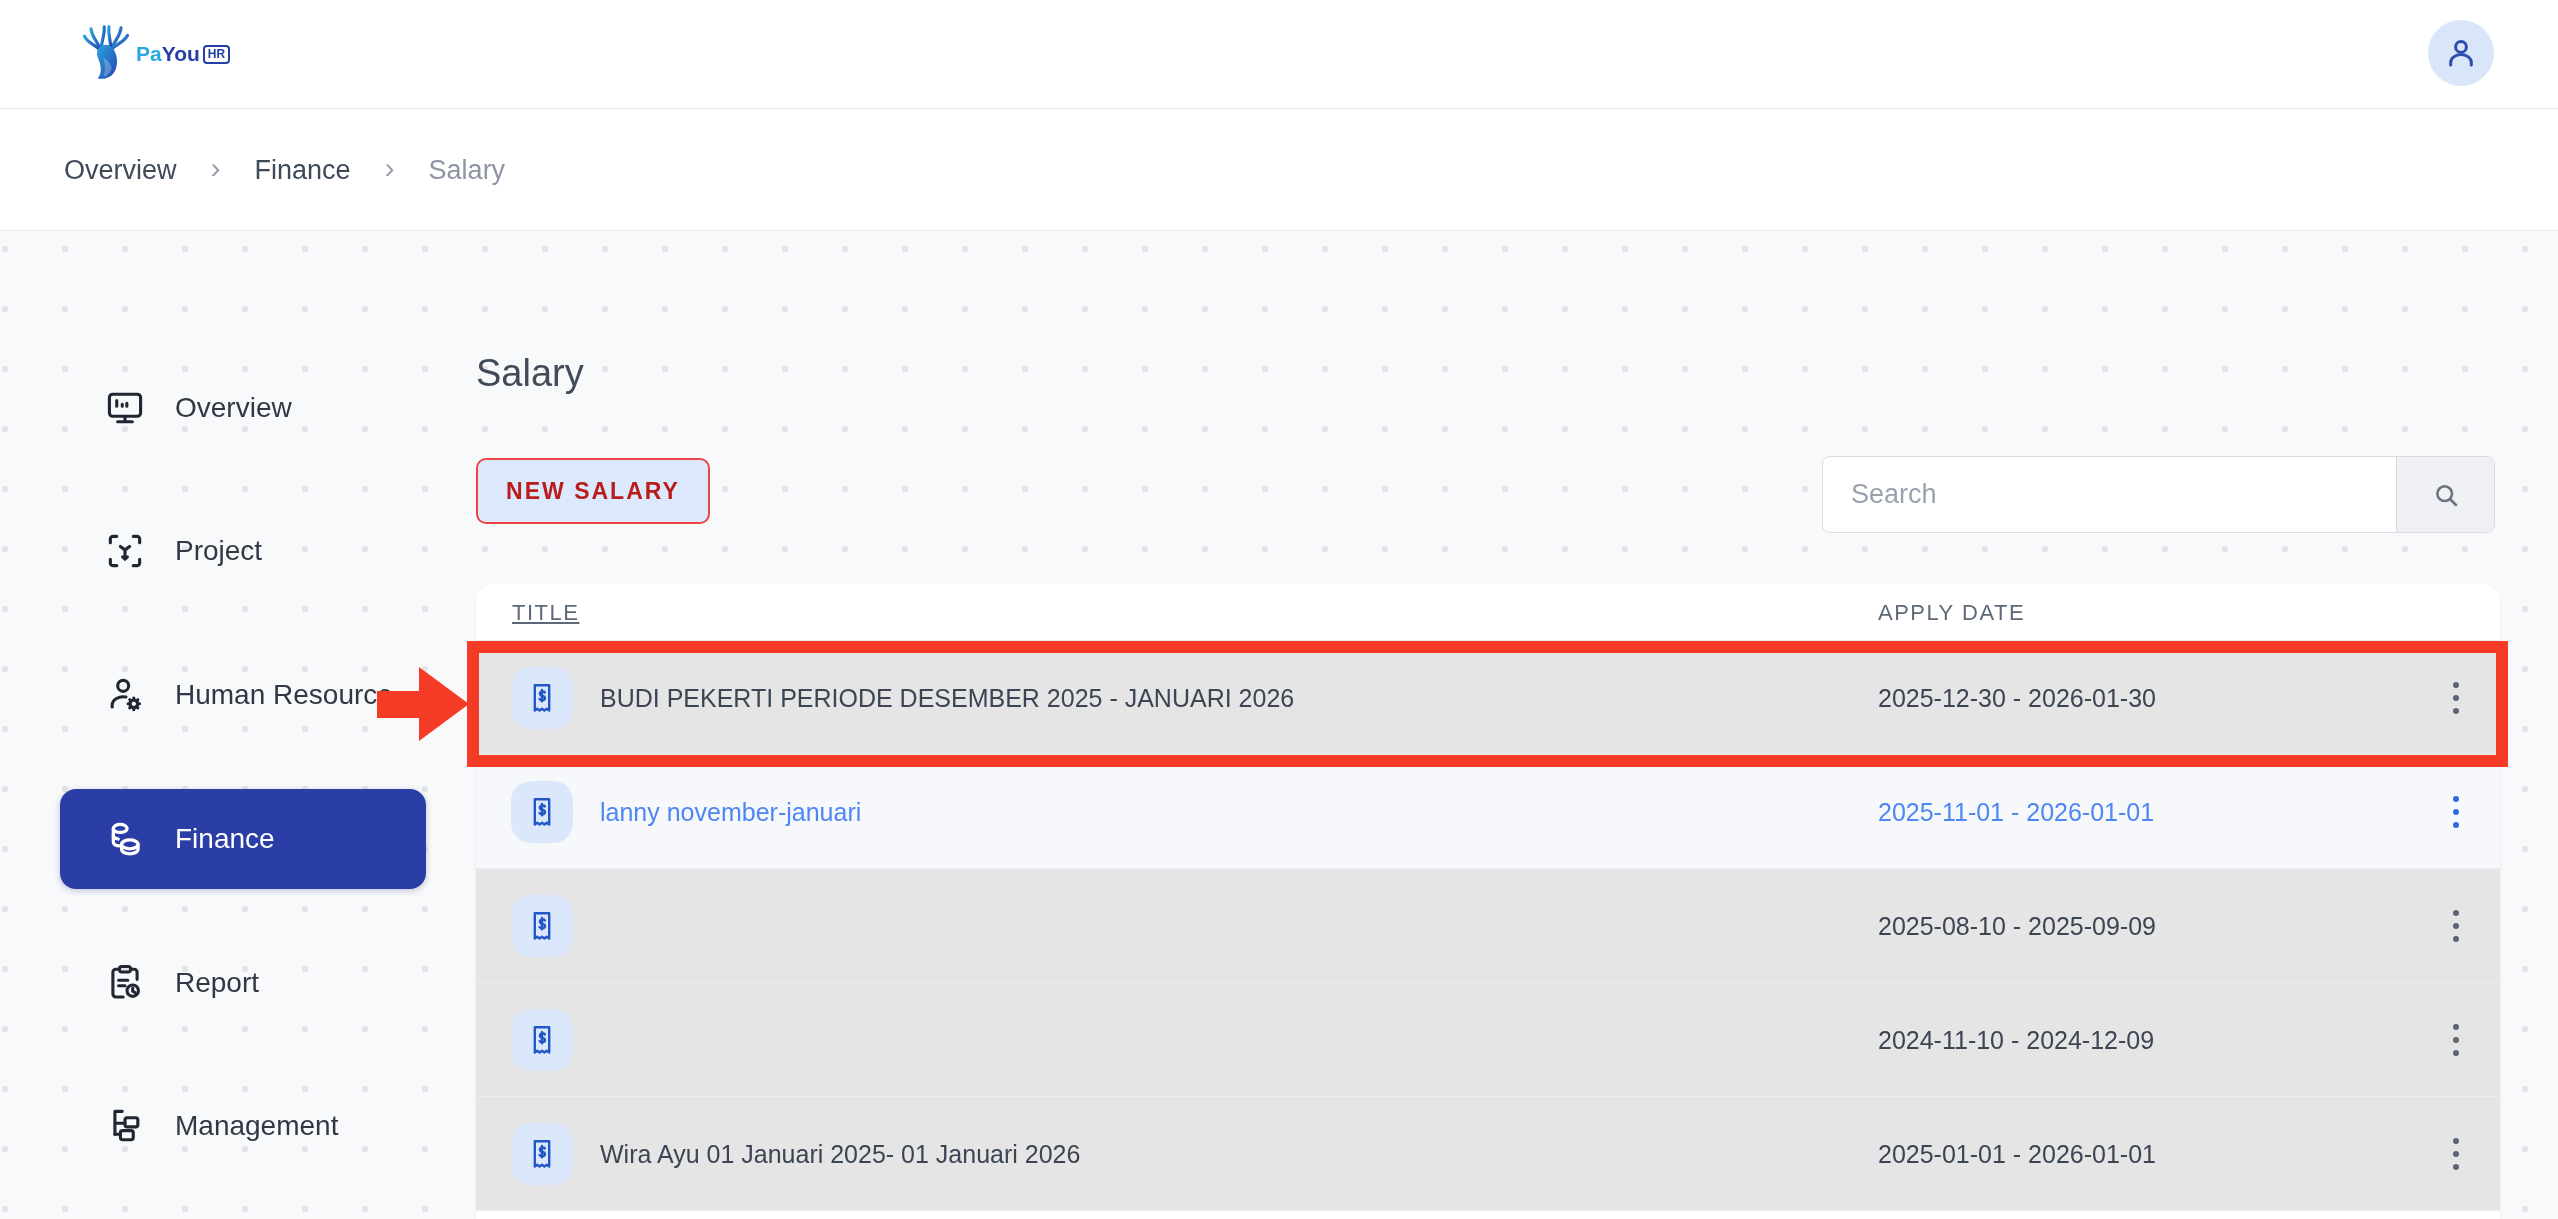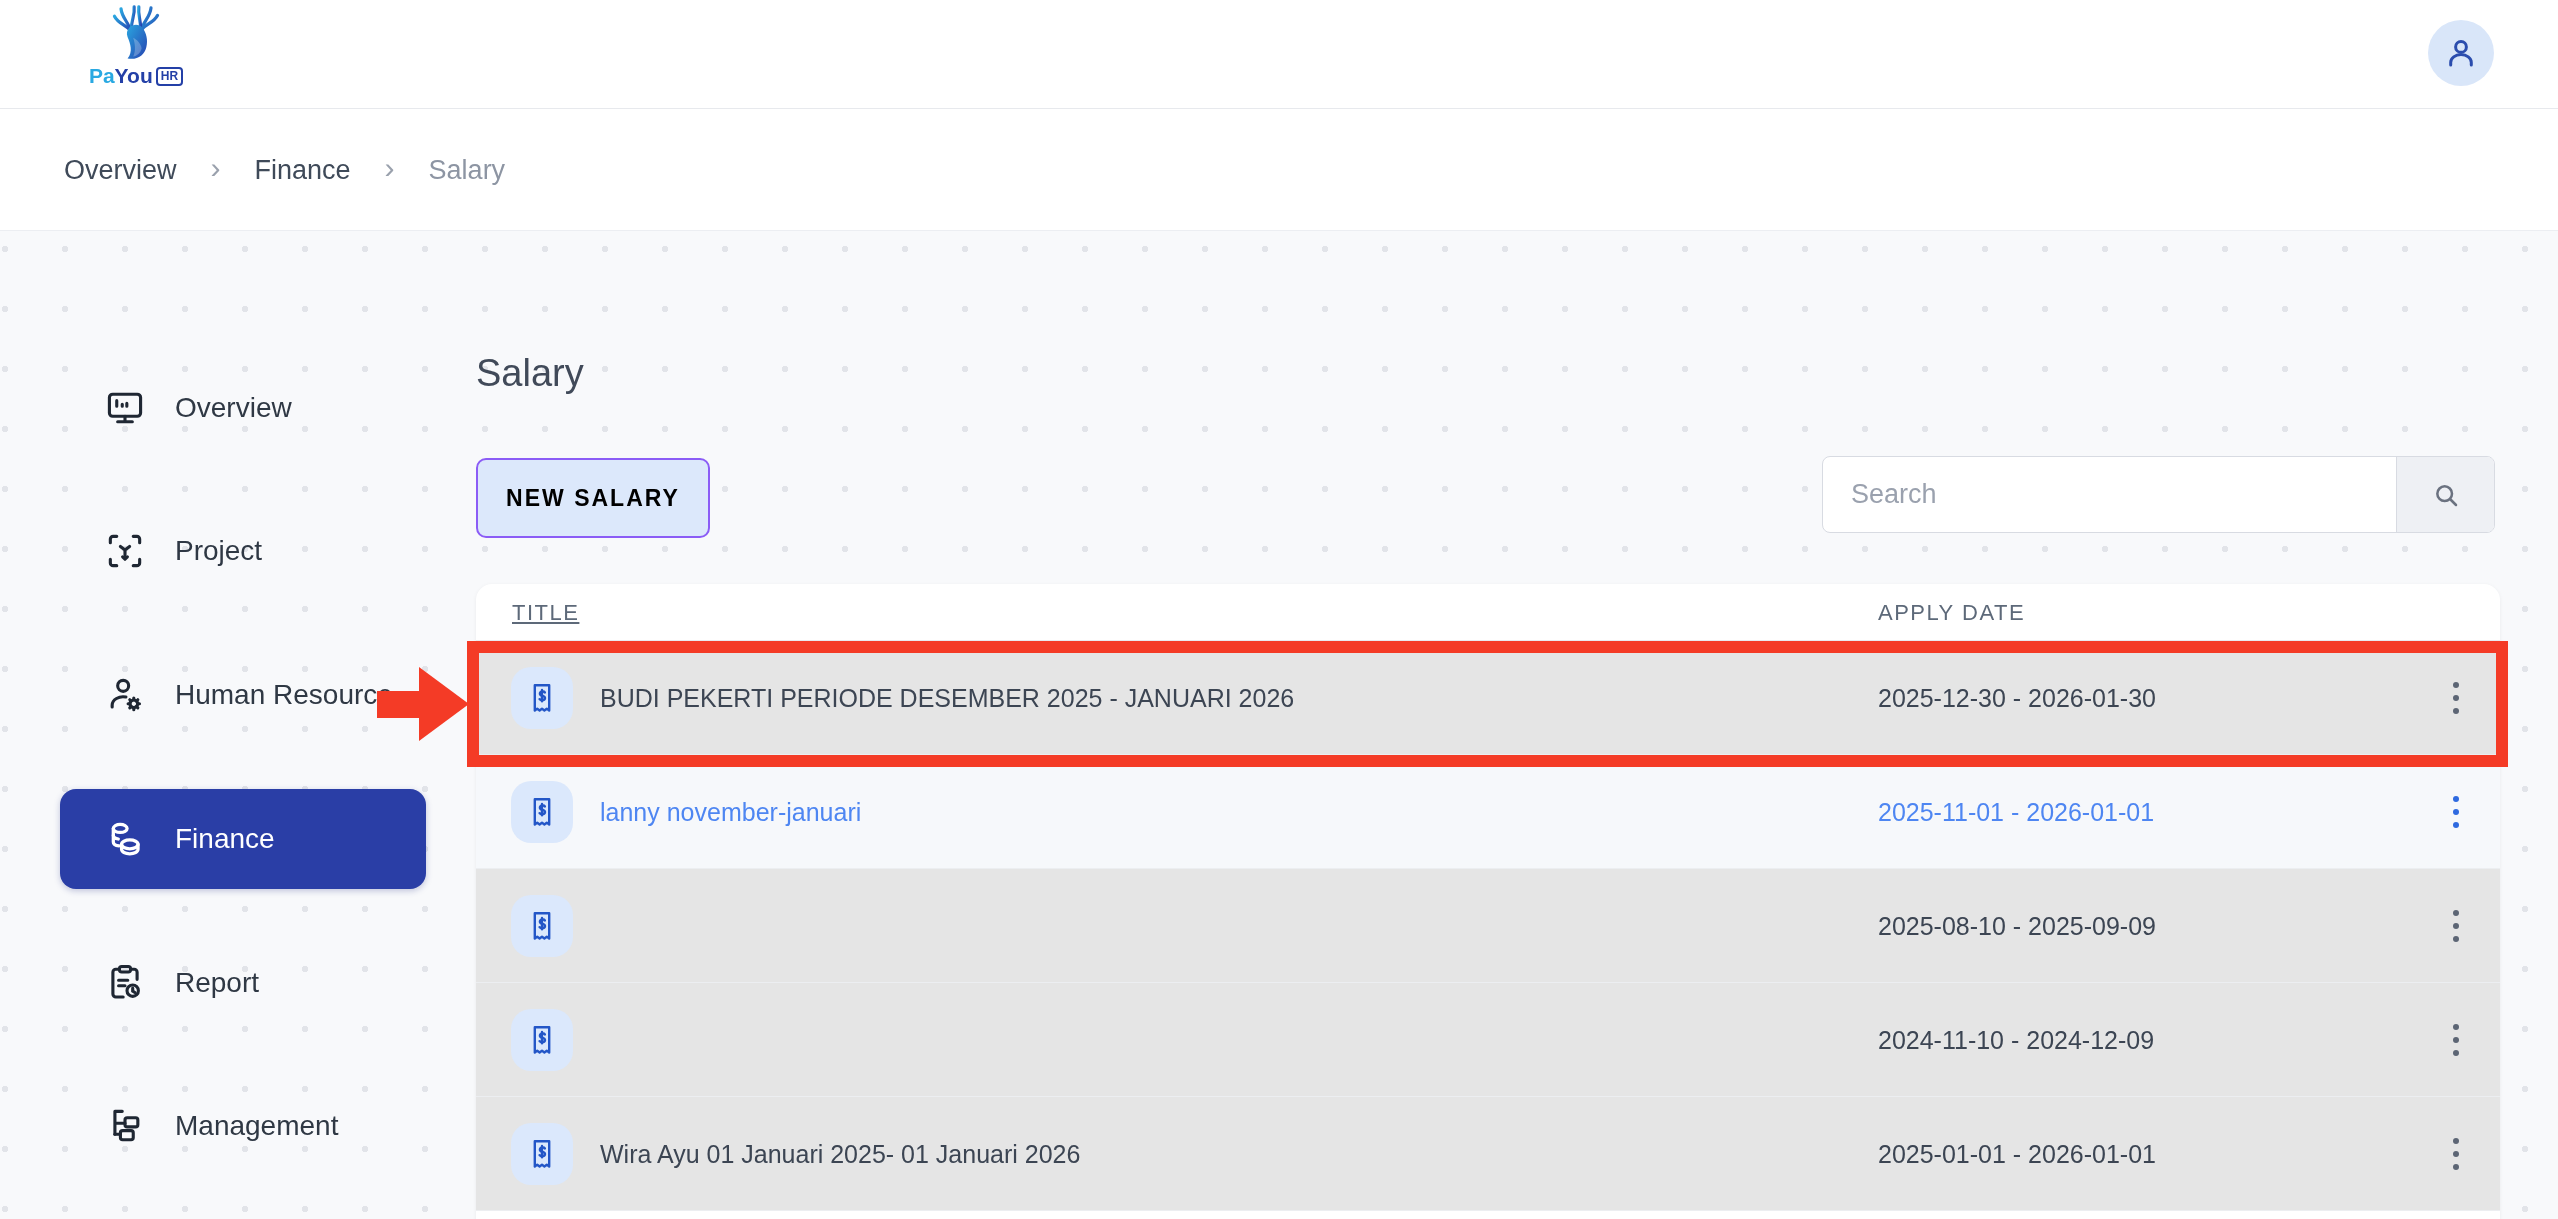--- a/index.html
+++ b/index.html
@@ -2,21 +2,21 @@
 <html><head>
 <meta charset="utf-8">
 <style>
   * { margin:0; padding:0; box-sizing:border-box; }
   html,body { width:2558px; height:1219px; }
   body { font-family:"Liberation Sans", sans-serif; background:#ffffff; overflow:hidden; }
   .app { position:relative; width:2558px; height:1219px; overflow:hidden; }
 
   
   .topbar { position:absolute; left:0; top:0; width:2558px; height:109px; background:#ffffff; border-bottom:1px solid #e7e9ed; z-index:5; }
-  .logo { position:absolute; left:76px; top:4px; width:120px; height:102px; display:flex; flex-direction:column; align-items:center; }
+  .logo { position:absolute; left:76px; top:4px; width:120px; height:102px; display:flex; flex-direction:row; align-items:center; }
   .logo-text { font-size:21px; font-weight:bold; letter-spacing:0; display:flex; align-items:center; margin-top:-2px; }
   .logo-pa { color:#29a9e2; }
   .logo-you { color:#2440a7; }
   .logo-badge { display:inline-block; margin-left:3px; font-size:12px; font-weight:bold; color:#2440a7; border:2px solid #2440a7; border-radius:4px; padding:0 3px; line-height:15px; }
   .avatar { position:absolute; right:64px; top:20px; width:66px; height:66px; border-radius:50%; background:#d9e6f9; display:flex; align-items:center; justify-content:center; }
 
   
   .crumbbar { position:absolute; left:0; top:110px; width:2558px; height:121px; background:#ffffff; border-bottom:1px solid #eceef2; display:flex; align-items:center; padding-left:64px; z-index:4; }
   .crumb { font-size:27px; color:#3f4a59; }
   .crumb.last { color:#8d95a3; }
@@ -29,22 +29,22 @@
     background-size:60px 60px; background-position:35px 48px; }
 
   
   .side-item { position:absolute; left:60px; width:366px; height:100px; display:flex; align-items:center; border-radius:16px; color:#2f3844; cursor:pointer; }
   .side-item .s-icon { margin-left:41px; width:48px; height:48px; display:flex; align-items:center; justify-content:center; }
   .side-item .s-label { margin-left:26px; font-size:28px; }
   .side-item.active { background:#2a3ea6; color:#ffffff; box-shadow:0 2px 6px rgba(26,41,128,.25); }
 
   
   .page-title { position:absolute; left:476px; top:352px; font-size:38px; font-weight:500; color:#414a59; }
-  .btn-new { position:absolute; left:476px; top:458px; width:234px; height:80px; background:#dce8fb; border:2px solid #8b5cf6; border-radius:10px;
-    color:#000000; font-size:23px; font-weight:bold; letter-spacing:2px; display:flex; align-items:center; justify-content:center; cursor:pointer; font-family:"Liberation Sans",sans-serif; }
+  .btn-new { position:absolute; left:476px; top:458px; width:234px; height:66px; background:#dce8fb; border:2px solid #ef4444; border-radius:10px;
+    color:#b91c1c; font-size:23px; font-weight:bold; letter-spacing:2px; display:flex; align-items:center; justify-content:center; cursor:pointer; font-family:"Liberation Sans",sans-serif; }
   .searchwrap { position:absolute; left:1822px; top:456px; width:673px; height:77px; display:flex; border:1px solid #d8dbe2; border-radius:8px; overflow:hidden; background:#ffffff; }
   .searchwrap input { flex:1; border:none; outline:none; font-size:27px; color:#0c4a6e; padding:0 28px; font-family:"Liberation Sans",sans-serif; background:transparent; }
   .searchwrap input::placeholder { color:#9aa1ae; }
   .search-btn { width:98px; background:#eef0f4; border-left:1px solid #d8dbe2; display:flex; align-items:center; justify-content:center; cursor:pointer; }
 
   
   .card { position:absolute; left:476px; top:584px; width:2024px; height:660px; background:#ffffff; border-radius:16px; box-shadow:0 1px 4px rgba(15,23,42,.06); }
   .thead { position:relative; height:57px; border-bottom:1px solid #e9ebee; }
   .th { position:absolute; top:0; height:57px; display:flex; align-items:center; font-size:22px; letter-spacing:1.5px; color:#5d6979; }
   .th-title { left:36px;text-decoration:underline; }

